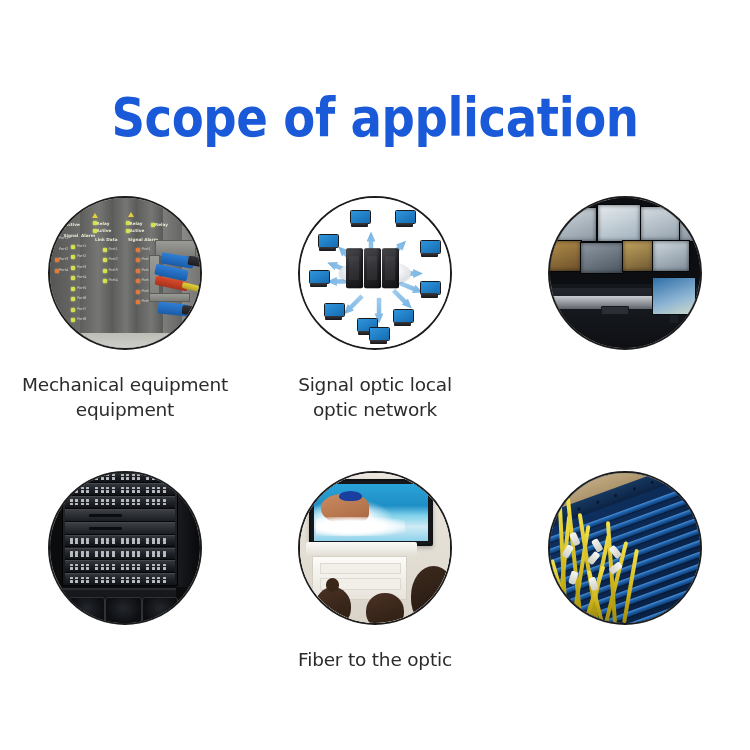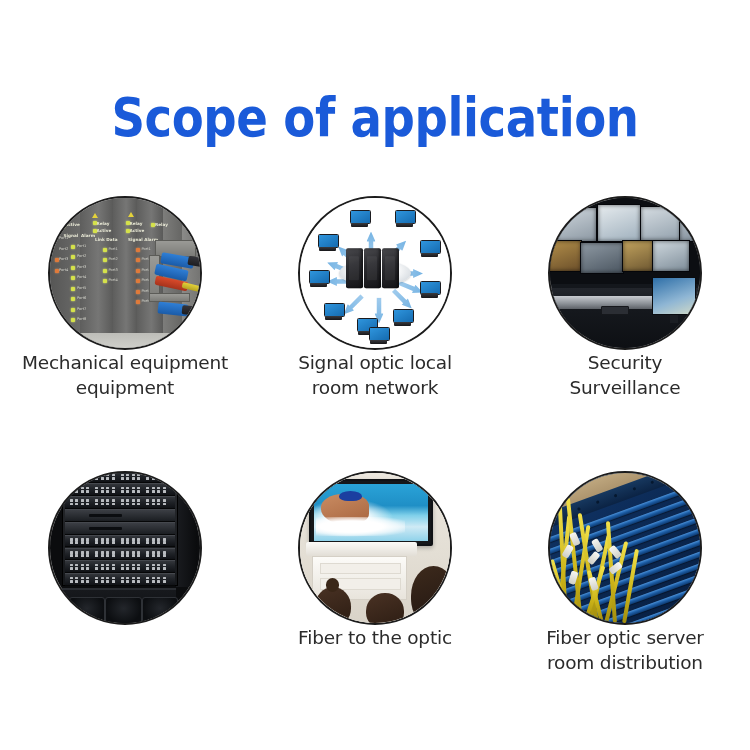--- a/index.html
+++ b/index.html
@@ -59,20 +59,21 @@
     margin-top: 11px;
     flex: none;
   }
   .circle .scene {
     position: absolute;
     inset: 0;
     overflow: hidden;
   }
 
   .caption {
+    margin-top: 22px;
     width: 240px;
     text-align: center;
     font-size: 18.5px;
     line-height: 25px;
     color: #2b2b2b;
     font-weight: 400;
     font-family: "DejaVu Sans", sans-serif;
     letter-spacing: -0.2px;
   }
 
@@ -506,21 +507,21 @@
             <div class="kb"></div>
           </div>
         <div class="pc" style="left:46%;top:86%;">
             <div class="mon"></div>
             <div class="kb"></div>
           </div>
       </div>
     </div>
     <div class="caption">
       <div>Signal optic local</div>
-      <div>room network</div>
+      <div>optic network</div>
     </div>
   </div>
 
   <div class="cell">
     <div class="circle">
       <div class="scene s3">
         <div class="wall"></div>
 
         <div class="mon" style="left:4%;top:6%;width:26%;height:22%;background:linear-gradient(160deg,#cfd7dd,#8c98a3);"></div>
         <div class="mon" style="left:31%;top:4%;width:28%;height:24%;background:linear-gradient(160deg,#e6ebee,#9fb0bd);"></div>
@@ -531,24 +532,20 @@
         <div class="mon" style="left:20%;top:29%;width:28%;height:20%;background:linear-gradient(160deg,#8f9aa4,#4a5560);"></div>
         <div class="mon" style="left:48%;top:28%;width:20%;height:20%;background:linear-gradient(160deg,#c2a35e,#6d5731);"></div>
         <div class="mon" style="left:68%;top:28%;width:24%;height:20%;background:linear-gradient(160deg,#cfd8de,#7e8d99);"></div>
 
         <div class="desk"></div>
         <div class="deskTop"></div>
         <div class="kbd"></div>
         <div class="stand"></div>
         <div class="opmon"></div>
       </div>
-    </div>
-    <div class="caption">
-      <div>Security</div>
-      <div>Surveillance</div>
     </div>
   </div>
 
   <div class="cell">
     <div class="circle">
       <div class="scene s4">
         <div class="side"></div>
         <div class="chassis">
           <div class="slot" style="top:2%;">
             <div class="ports">
@@ -942,19 +939,15 @@
         <div class="boot" style="left:7%;bottom:44%;transform:rotate(30deg);"></div>
         <div class="boot" style="left:16%;bottom:52%;transform:rotate(-24deg);"></div>
         <div class="boot" style="left:24%;bottom:40%;transform:rotate(40deg);"></div>
         <div class="boot" style="left:31%;bottom:48%;transform:rotate(-30deg);"></div>
         <div class="boot" style="left:38%;bottom:34%;transform:rotate(52deg);"></div>
         <div class="boot" style="left:44%;bottom:44%;transform:rotate(-40deg);"></div>
         <div class="boot" style="left:12%;bottom:26%;transform:rotate(16deg);"></div>
         <div class="boot" style="left:28%;bottom:22%;transform:rotate(-18deg);"></div>
       </div>
     </div>
-    <div class="caption">
-      <div>Fiber optic server</div>
-      <div>room distribution</div>
-    </div>
   </div>
 
 </div>
 
 </body></html>

